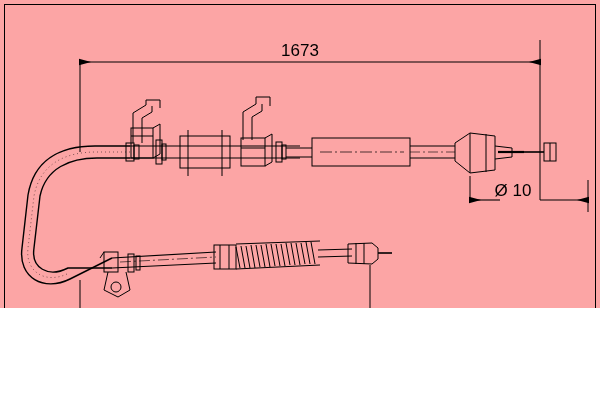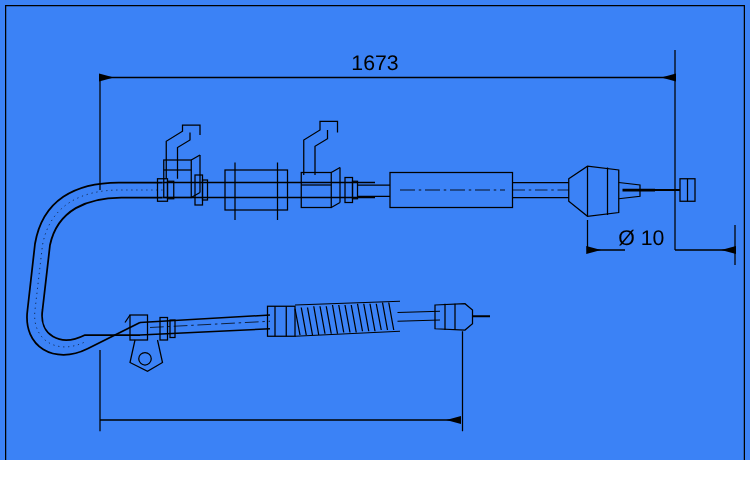--- a/index.html
+++ b/index.html
@@ -6,22 +6,22 @@
     margin: 0;
     padding: 0;
     background: #ffffff;
   }
   body {
     font-family: "Liberation Sans", sans-serif;
   }
   #stage {
     position: relative;
     width: 600px;
-    height: 368px;
-    background: #3b82f6;
+    height: 308px;
+    background: #fca5a5;
     overflow: hidden;
   }
   #stage svg {
     display: block;
   }
   .dim-text {
     font-family: "Liberation Sans", sans-serif;
     font-size: 17px;
     fill: #000000;
   }

